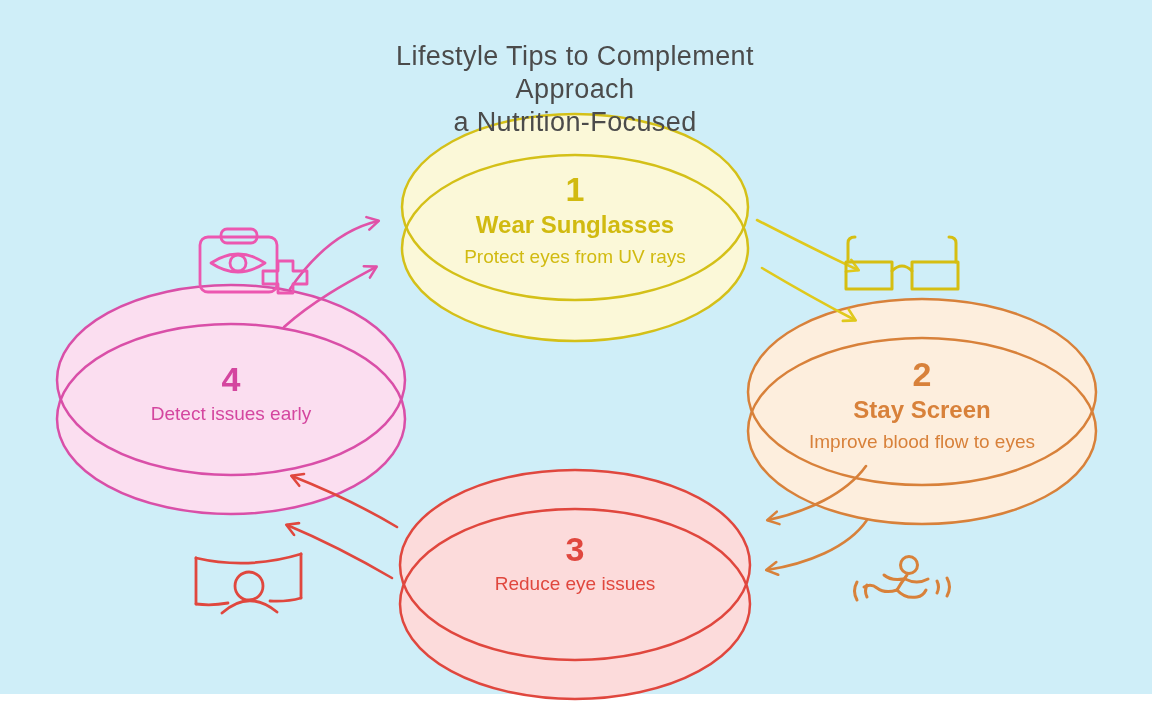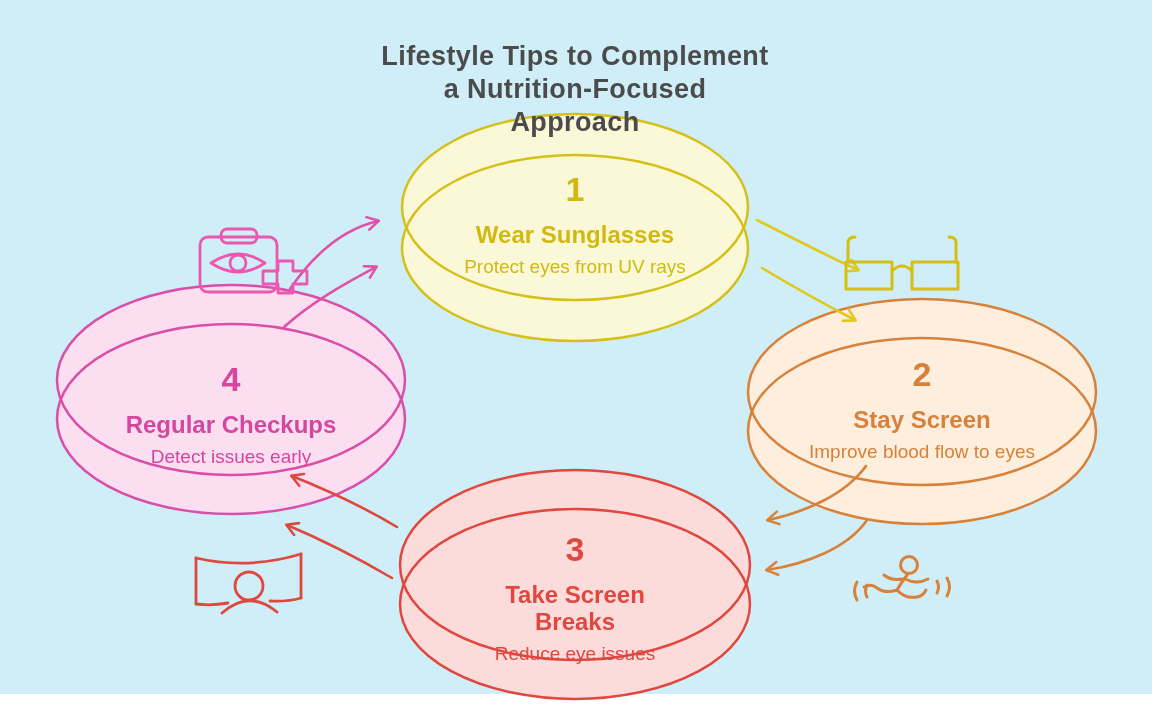--- a/index.html
+++ b/index.html
@@ -24,27 +24,27 @@
   
   .icon{fill:none;stroke-width:2.8px;stroke-linecap:round;stroke-linejoin:round;}
   .ic-clipboard{stroke:var(--icon-clipboard);}
   .ic-glasses{stroke:var(--icon-glasses);stroke-width:3px;}
   .ic-runner{stroke:var(--icon-runner);stroke-width:3px;}
   .ic-screen{stroke:var(--icon-screen);}
 
   
   .title{position:absolute;left:575px;top:40px;transform:translateX(-50%);
          width:600px;text-align:center;color:var(--title-color);
-         font-size:27px;font-weight:bold;line-height:1.22;letter-spacing:.4px;}
+         font-size:27px;font-weight:normal;line-height:1.22;letter-spacing:.4px;}
 
   
   .step{position:absolute;transform:translateX(-50%);text-align:center;
         display:flex;flex-direction:column;align-items:center;}
   .step .num{font-size:34px;font-weight:bold;line-height:1;}
-  .step .heading{font-size:24px;font-weight:bold;line-height:1.12;margin-top:16px;}
+  .step .heading{font-size:24px;font-weight:bold;line-height:1.12;margin-top:6px;}
   .step .sub{font-size:19px;line-height:1.1;margin-top:8px;}
   .step1{left:575px;top:172px;color:var(--s1-text);}
   .step1 .sub{max-width:245px;}
   .step2{left:922px;top:357px;color:var(--s2-text);}
   .step2 .sub{max-width:250px;}
   .step3{left:575px;top:532px;color:var(--s3-text);}
   .step3 .heading{max-width:210px;}
   .step4{left:231px;top:362px;color:var(--s4-text);}
 </style>
 </head>
@@ -152,40 +152,38 @@
       <path d="M301,554 L301,598"></path>
       <path d="M196,604 Q212,606 228,603"></path>
       <path d="M270,601 Q287,602 301,598"></path>
       <circle cx="249" cy="586" r="14"></circle>
       <path d="M222,613 Q249,589 277,612"></path>
     </g>
   </svg>
 
   <div class="title">
     <div>Lifestyle Tips to Complement</div>
+    <div>Approach</div>
     <div>a Nutrition-Focused</div>
-    <div>Approach</div>
   </div>
 
   <div class="step step1">
     <div class="num">1</div>
     <div class="heading">Wear Sunglasses</div>
     <div class="sub">Protect eyes from UV rays</div>
   </div>
 
   <div class="step step2">
     <div class="num">2</div>
     <div class="heading">Stay Screen</div>
     <div class="sub">Improve blood flow to eyes</div>
   </div>
 
   <div class="step step3">
     <div class="num">3</div>
-    <div class="heading">Take Screen Breaks</div>
     <div class="sub">Reduce eye issues</div>
   </div>
 
   <div class="step step4">
     <div class="num">4</div>
-    <div class="heading">Regular Checkups</div>
     <div class="sub">Detect issues early</div>
   </div>
 </div>
 
 </body></html>

